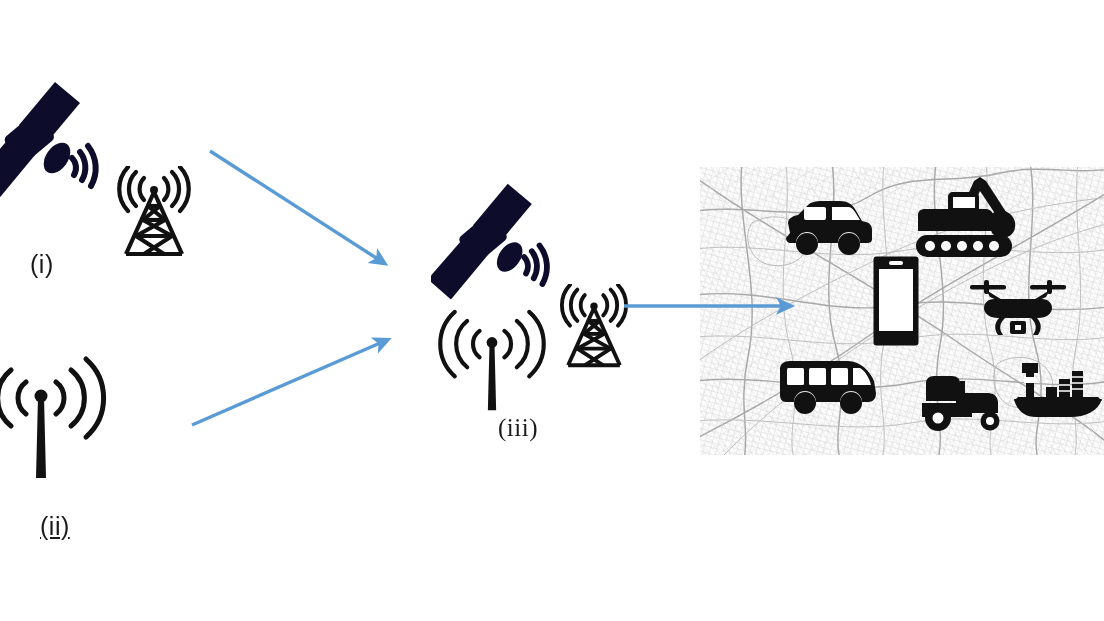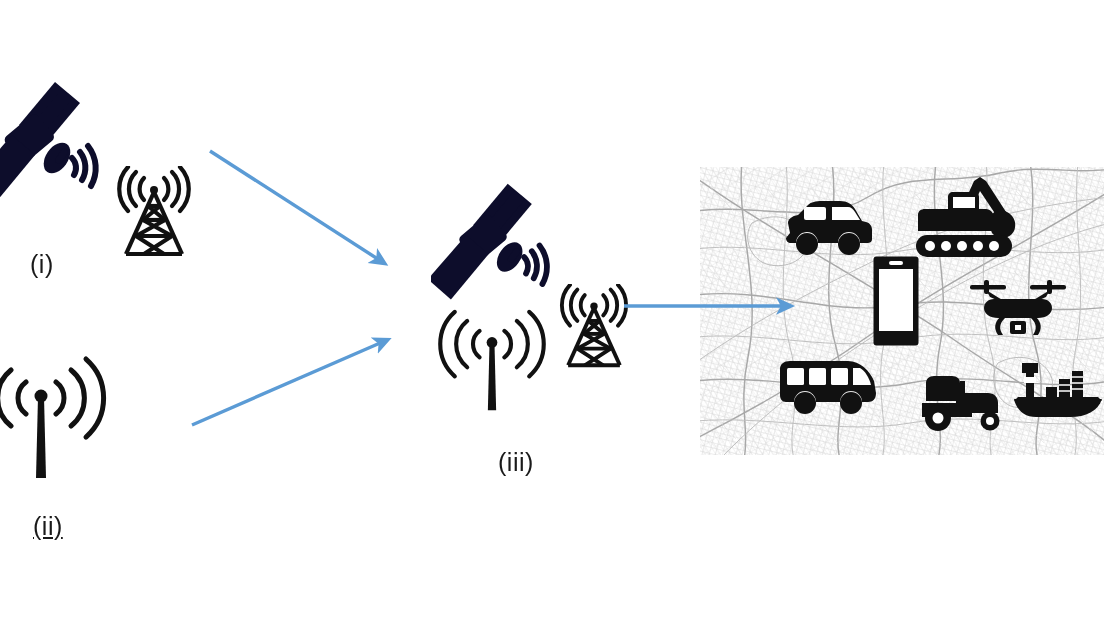--- a/index.html
+++ b/index.html
@@ -117,21 +117,21 @@
 
         <path d="M45,18 A36,36 0 0 0 45,74"></path>
         <path d="M105,18 A36,36 0 0 1 105,74"></path>
 
         <path d="M30,7 A52,52 0 0 0 30,85"></path>
         <path d="M120,7 A52,52 0 0 1 120,85"></path>
       </g>
     </svg>
   </div>
 
-  <span class="label" style="left:33px; top:512px;text-decoration:underline;">(ii)</span>
+  <span class="label" style="left:40px; top:512px;text-decoration:underline;">(ii)</span>
 
   <div class="node" style="left:425px; top:180px; width:215px; height:255px;">
 
     <svg width="140" height="130" viewBox="0 0 140 135" style="position:absolute; left:6px; top:0;">
       <g fill="#0D0D2B">
         <polygon points="77,4 102,25 66,68 41,47"></polygon>
         <polygon points="84,11 95,20 60,62 49,53" fill="#0D0D2B"></polygon>
         <rect x="30" y="44" width="42" height="33" rx="5" transform="rotate(-40 51 60)"></rect>
         <polygon points="34,57 57,77 18,124 -6,103"></polygon>
         <ellipse cx="79" cy="80" rx="11" ry="17" transform="rotate(35 79 80)"></ellipse>
@@ -174,21 +174,21 @@
         <path d="M60,30 A20,20 0 0 0 60,62"></path>
         <path d="M90,30 A20,20 0 0 1 90,62"></path>
         <path d="M45,18 A36,36 0 0 0 45,74"></path>
         <path d="M105,18 A36,36 0 0 1 105,74"></path>
         <path d="M30,7 A52,52 0 0 0 30,85"></path>
         <path d="M120,7 A52,52 0 0 1 120,85"></path>
       </g>
     </svg>
   </div>
 
-  <span class="label" style="left:498px; top:448px;">(iii)</span>
+  <span class="label" style="left:498px; top:414px;font-family:Liberation Serif, serif;">(iii)</span>
 
   <div class="map-panel" style="left:700px; top:167px; width:404px; height:288px;">
 
     <svg class="map-bg" viewBox="0 0 404 288" preserveAspectRatio="none">
       <rect x="0" y="0" width="404" height="288" fill="#ffffff"></rect>
       <defs>
         <pattern id="blocks" width="13" height="11" patternUnits="userSpaceOnUse" patternTransform="rotate(14)">
           <path d="M0,0 H13 M0,0 V11" stroke="#c9c9c9" stroke-width="0.65" fill="none"></path>
           <path d="M6.5,0 V11 M0,5.5 H13" stroke="#d6d6d6" stroke-width="0.5" fill="none"></path>
         </pattern>

